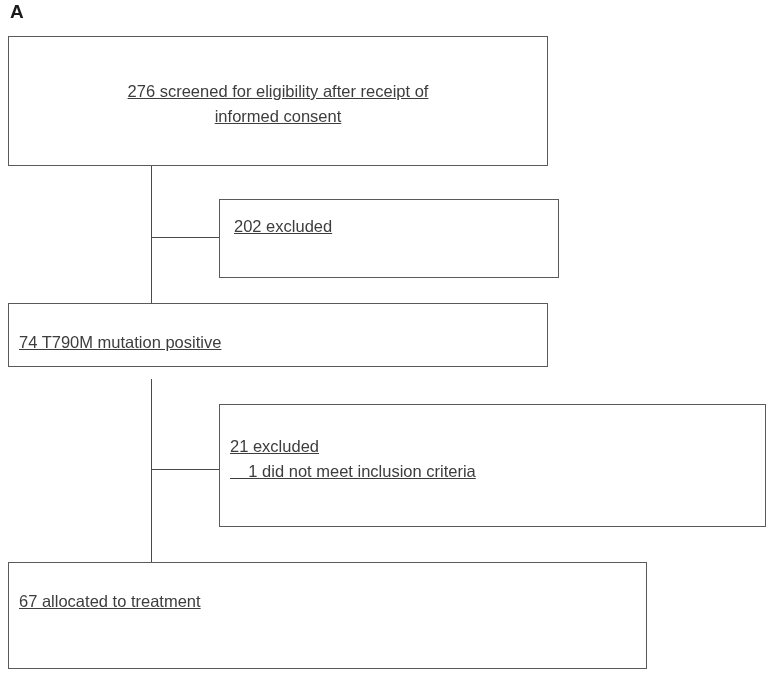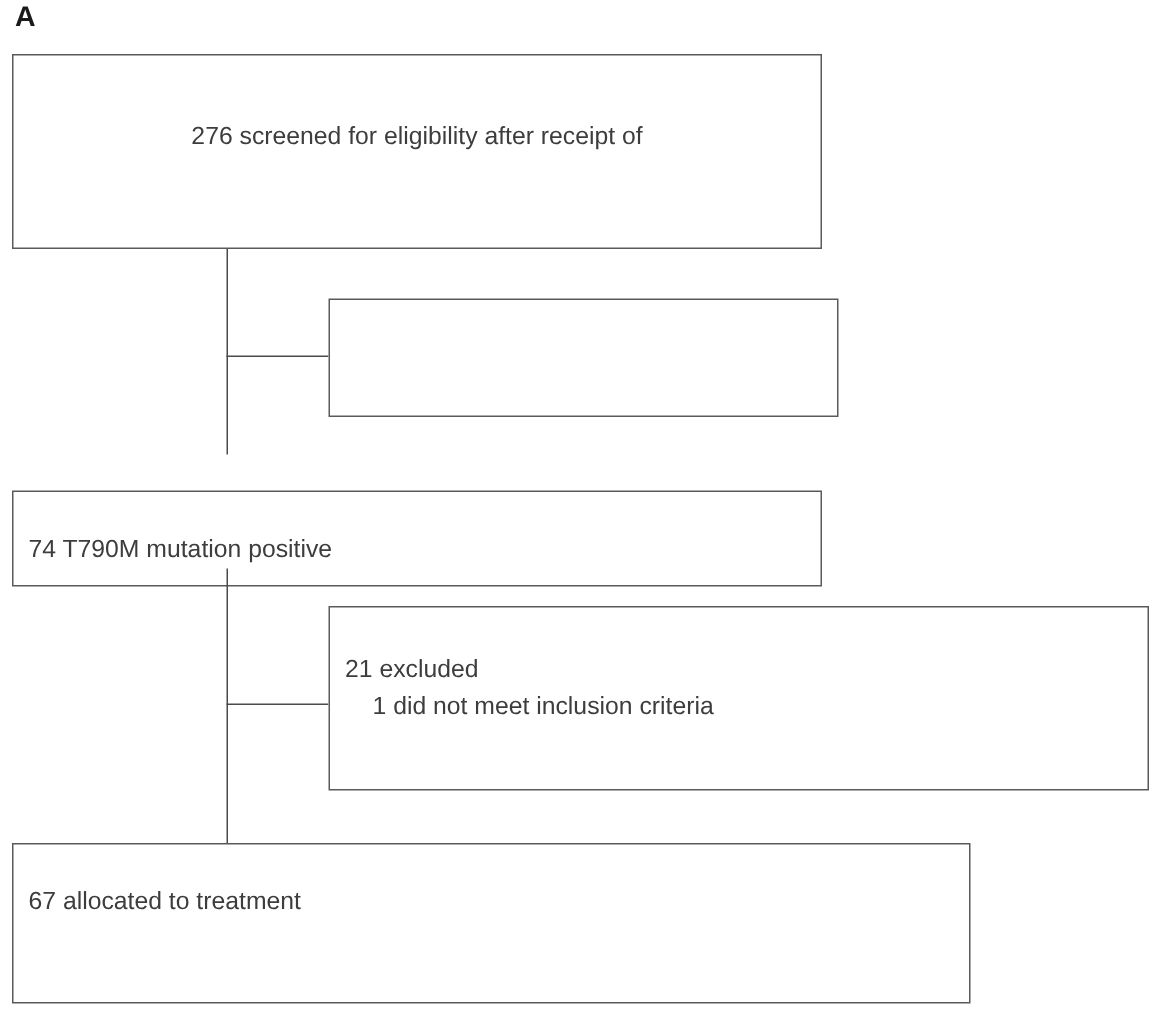--- a/index.html
+++ b/index.html
@@ -44,52 +44,53 @@
   }
   .node-text.center {
     text-align: center;
   }
   .node-text.left {
     text-align: left;
   }
   .tline {
     display: block;
     white-space: pre;
+    text-decoration: underline;
   }
   .connector {
     position: absolute;
     background: #4a4a4a;
   }
   .v-line {
     width: 1px;
   }
   .h-line {
     height: 1px;
   }
 </style>
 </head>
 <body>
 
 <div id="canvas">
 
   <div class="panel-label">A</div>
 
   <div class="node" style="left:8px; top:36px; width:540px; height:130px;">
-    <div class="node-text center" style="top:42px;"><span class="tline">276 screened for eligibility after receipt of</span></div>
+    <div class="node-text center" style="top:42px;"><span class="tline">276 screened for eligibility after receipt of</span><span class="tline">informed consent</span></div>
   </div>
 
   <div class="connector v-line" style="left:151px; top:166px; height:137px;"></div>
 
   <div class="connector h-line" style="left:151px; top:237px; width:68px;"></div>
 
   <div class="node" style="left:219px; top:199px; width:340px; height:79px;">
-    <div class="node-text left" style="top:14px; padding-left:14px;"></div>
+    <div class="node-text left" style="top:14px; padding-left:14px;"><span class="tline">202 excluded</span></div>
   </div>
 
-  <div class="node" style="left:8px; top:303px; width:540px; height:64px;margin-top:24px;">
+  <div class="node" style="left:8px; top:303px; width:540px; height:64px;">
     <div class="node-text left" style="top:26px; padding-left:10px;"><span class="tline">74 T790M mutation positive</span></div>
   </div>
 
   <div class="connector v-line" style="left:151px; top:379px; height:183px;"></div>
 
   <div class="connector h-line" style="left:151px; top:469px; width:68px;"></div>
 
   <div class="node" style="left:219px; top:404px; width:547px; height:123px;">
     <div class="node-text left" style="top:29px; padding-left:10px;"><span class="tline">21 excluded</span><span class="tline">    1 did not meet inclusion criteria</span></div>
   </div>

